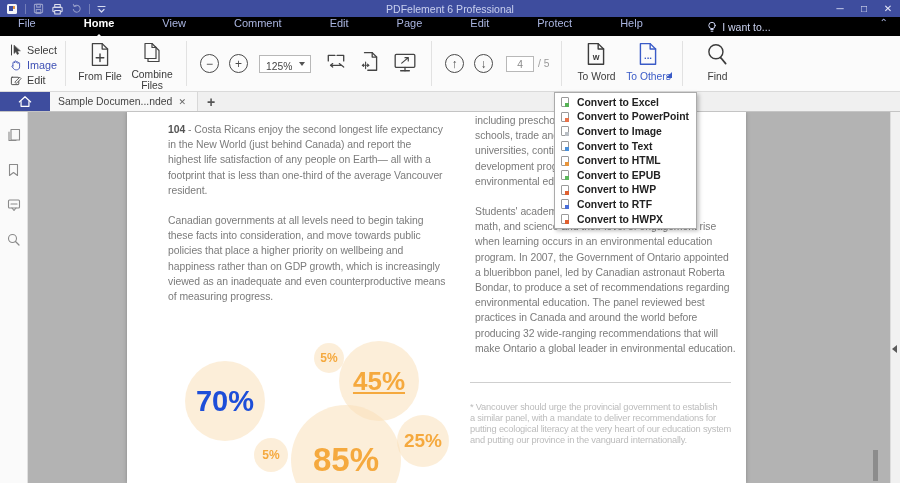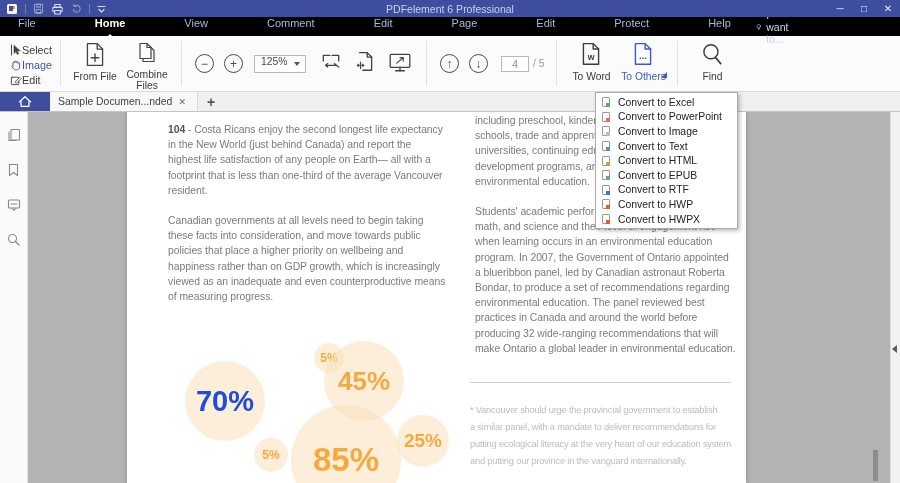--- a/index.html
+++ b/index.html
@@ -13,47 +13,47 @@
   .qat svg { display:block; }
   .qat .sep { width:1px; height:10px; background:rgba(255,255,255,.28); }
   .win-title { position:absolute; left:0; right:0; text-align:center;
     font-size:10.5px; color:#c9d0ef; pointer-events:none; }
   .win-controls { margin-left:auto; display:flex; align-items:center; gap:0; }
   .win-controls span { width:24px; text-align:center; font-size:10px; color:#e8ebfa; cursor:default; }
 
   
   .menubar { height:19px; background:#000000; display:flex; 
     font-size:11px; color:#aab5e0;gap:21px; }
-  .menu-item { padding:0 4px; margin-left:30px; position:relative; cursor:default; }
+  .menu-item { padding:0 4px; margin-left:19px; position:relative; cursor:default; }
   .menu-item:first-child { margin-left:14px; }
   .menu-item.active { color:#fff; font-weight:bold; }
   .menu-item.active .notch { position:absolute; bottom:-3px; left:50%; margin-left:-5px;
     width:0; height:0; border-left:5px solid transparent; border-right:5px solid transparent;
     border-bottom:5px solid #fbfbfb; }
   .iwant { margin-left:auto; margin-right:88px; display:flex; align-items:center; gap:5px;
     color:#ccd3f0; font-size:10.5px; }
   .menubar .collapse { margin-right:12px; color:#aab5e0; font-size:10px; }
 
   
   .toolbar { height:56px; background:#fbfbfb; border-bottom:1px solid #dadada;
     display:flex; align-items:stretch; padding-left:10px; }
   .tb-sep { width:1px; background:#e2e2e2; margin:5px 8px; }
   .mode-col { display:flex; flex-direction:column; justify-content:center; gap:3px; padding-top:2px;}
-  .mode-row { display:flex; align-items:center; font-size:10.8px; color:#3c3c3c; cursor:default; }
+  .mode-row { display:flex; align-items:center; gap:5px; font-size:10.8px; color:#3c3c3c; cursor:default; }
   .mode-row.active { color:#3f51b5; }
   .big-btn { width:52px; display:flex; flex-direction:column; align-items:center;
     justify-content:flex-start; padding-top:6px; font-size:10.3px; color:#3c3c3c;
     text-align:center; line-height:11px; cursor:default; }
   .big-btn svg { margin-bottom:3px; }
   .big-btn.blue { color:#3a5bc7; }
   .round-btn { width:19px; height:19px; border:1.3px solid #4a4a4a; border-radius:50%;
     display:flex; align-items:center; justify-content:center; font-size:12px; color:#4a4a4a;
     align-self:center; margin:0 5px; cursor:default; }
   .zoom-select { align-self:center; width:52px; height:18px; border:1px solid #b8b8b8;
-    background:#fff; font-size:10.3px; color:#444; display:flex; align-items:flex-start;
+    background:#fff; font-size:10.3px; color:#444; display:flex; align-items:flex-end;
     padding-left:6px; position:relative; margin-left:6px; cursor:default; }
   .zoom-select .caret { position:absolute; right:5px; top:6px; width:0; height:0;
     border-left:3.5px solid transparent; border-right:3.5px solid transparent;
     border-top:4px solid #555; }
   .flat-btn { align-self:center; margin:0 6px; cursor:default; }
   .page-input { align-self:center; width:28px; height:16px; border:1px solid #b8b8b8;
     background:#fff; font-size:10.3px; color:#888; text-align:center; line-height:15px;
     margin:0 4px 0 8px; }
   .page-total { align-self:center; font-size:10.3px; color:#999; margin-right:4px; }
 
@@ -78,45 +78,45 @@
   .page { position:absolute; left:99px; top:0; width:619px; height:371px;
     background:#fff; overflow:hidden; box-shadow:0 0 4px rgba(0,0,0,.25); }
   .col { position:absolute; font-size:10.4px; line-height:15.2px; color:#7b7b7b;
     letter-spacing:-0.05px; white-space:pre-line; }
   .col-left { left:41px; top:10px; width:303px; }
   .col-right { left:348px; top:1px; width:272px; }
   .para-num { font-weight:bold; color:#555; }
   .para + .para { display:block; margin-top:15px; }
   .foot-rule { position:absolute; left:343px; top:270px; width:261px; height:1px; background:#cfcfcf; }
   .footnote { position:absolute; left:343px; top:290px; width:280px; font-size:9.3px;
-    letter-spacing:-0.2px; line-height:17px; color:#bcbcbc; white-space:pre-line; }
+    letter-spacing:-0.2px; line-height:11px; color:#bcbcbc; white-space:pre-line; }
 
   
   .bubble { position:absolute; border-radius:50%; display:flex; align-items:center;
     justify-content:center; font-weight:bold; }
   .b0 { left:58px;  top:249px; width:80px;  height:80px;  font-size:29px; }
   .b1 { left:143px; top:254px; width:62px;  height:62px;  font-size:21px; }
   .b2 { left:187px; top:231px; width:30px;  height:30px;  font-size:12px; }
-  .b3 { left:197px; top:229px; width:80px;  height:80px;  font-size:26px; }
+  .b3 { left:212px; top:229px; width:80px;  height:80px;  font-size:26px;text-decoration:underline; }
   .b4 { left:164px; top:293px; width:110px; height:110px; font-size:33px; }
   .b5 { left:127px; top:326px; width:34px;  height:34px;  font-size:12px; }
   .b6 { left:270px; top:303px; width:52px;  height:52px;  font-size:19px; }
 
   
   .right-strip { width:10px; background:#f1f1f1; border-left:1px solid #dcdcdc; position:relative; }
   .right-strip .collapse-arrow { position:absolute; top:233px; left:1px; width:0; height:0;
     border-top:4px solid transparent; border-bottom:4px solid transparent;
     border-right:5px solid #5a5a5a; cursor:default; }
   .v-thumb { position:absolute; right:12px; top:338px; width:5px; height:31px;
     background:#8c8c8c; cursor:default; }
 
   
-  .dropdown { position:absolute; left:595px; top:92px; width:143px; background:#fff;
+  .dropdown { position:absolute; left:554px; top:92px; width:143px; background:#fff;
     border:1px solid #ababab; box-shadow:2px 2px 4px rgba(0,0,0,.25); z-index:50;
-    padding:2px 0; }
+    padding:2px 0;font-weight:bold; }
   .dd-item { height:14.6px; display:flex; align-items:center; gap:8px; padding-left:6px;
     font-size:10.4px; color:#222; cursor:default; }
   .dd-page { width:8px; height:10px; border:1px solid #9a9a9a; border-radius:1px;
     background:#fff; position:relative; flex:none; }
   .dd-page i { position:absolute; right:-1px; bottom:-1px; width:4px; height:4px; display:block; }
 
   svg { fill:none; stroke-linecap:round; stroke-linejoin:round; }
 </style>
 </head>
 <body>
@@ -418,29 +418,29 @@
       <span>Convert to HTML</span>
     </div>
   <div class="dd-item">
       <span class="dd-page">
         <i style="background: rgb(92, 184, 92);"></i>
       </span>
       <span>Convert to EPUB</span>
     </div>
   <div class="dd-item">
       <span class="dd-page">
+        <i style="background: rgb(224, 96, 48);"></i>
+      </span>
+      <span>Convert to HWP</span>
+    </div>
+  <div class="dd-item">
+      <span class="dd-page">
         <i style="background: rgb(74, 111, 217);"></i>
       </span>
       <span>Convert to RTF</span>
     </div>
   <div class="dd-item">
       <span class="dd-page">
         <i style="background: rgb(224, 96, 48);"></i>
       </span>
-      <span>Convert to HWP</span>
-    </div>
-  <div class="dd-item">
-      <span class="dd-page">
-        <i style="background: rgb(224, 96, 48);"></i>
-      </span>
       <span>Convert to HWPX</span>
     </div>
 </div>
 
 </body></html>

